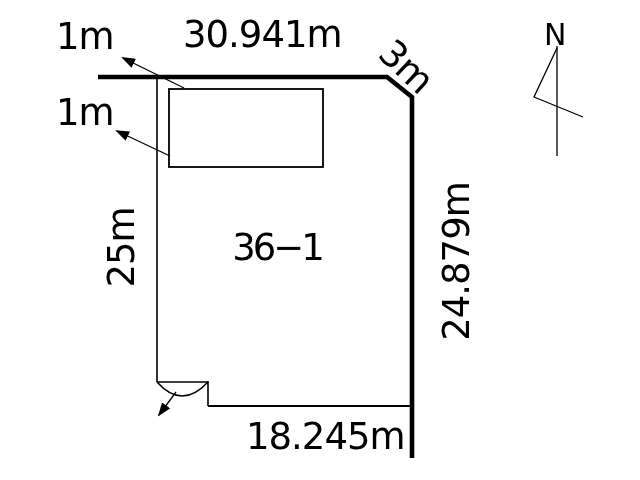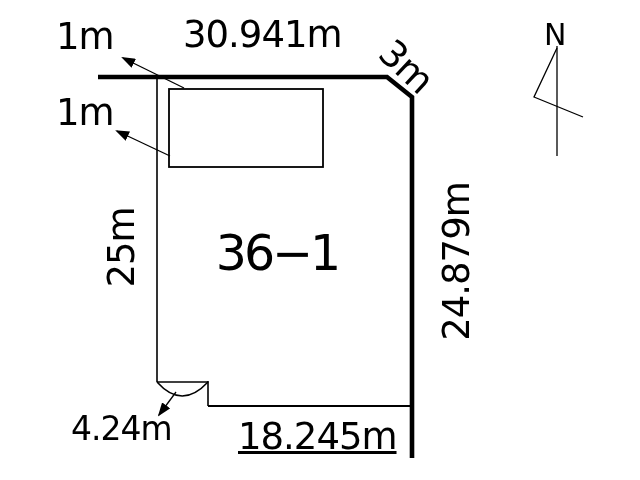--- a/index.html
+++ b/index.html
@@ -18,21 +18,21 @@
   }
   .lbl {
     position: absolute;
     color: #000000;
     line-height: 1;
     white-space: nowrap;
     letter-spacing: -1px;
   }
   .dim { font-size: 37px; }
   .dim-sm { font-size: 33px; }
-  .parcel { font-size: 49px; letter-spacing: -3px; }
+  .parcel { font-size: 37px; letter-spacing: -3px; }
   .rot-left { transform: rotate(-90deg); transform-origin: center center; text-align: center; }
   .rot-diag { transform: rotate(43deg); transform-origin: center center; text-align: center; }
   .centered { text-align: center; }
 </style>
 </head>
 <body>
 
 <div class="canvas">
 
   <svg class="drawing" width="640" height="480" viewBox="0 0 640 480">
@@ -74,17 +74,16 @@
   <div class="lbl dim" style="left:183px; top:16px;">30.941m</div>
 
   <div class="lbl dim rot-diag" style="left:377px; top:48px; width:58px;">3m</div>
 
   <div class="lbl dim rot-left" style="left:371px; top:243px; width:170px;">24.879m</div>
 
   <div class="lbl dim rot-left" style="left:76px; top:229px; width:90px;">25m</div>
 
   <div class="lbl parcel centered" style="left:177px; top:229px; width:200px;">36−1</div>
 
-  <div class="lbl dim-sm" style="left:71px; top:412px;">4.24m</div>
 
-  <div class="lbl dim" style="left:238px; top:418px;text-decoration:underline;">18.245m</div>
+  <div class="lbl dim" style="left:246px; top:418px;">18.245m</div>
 
 </div>
 
 </body></html>

